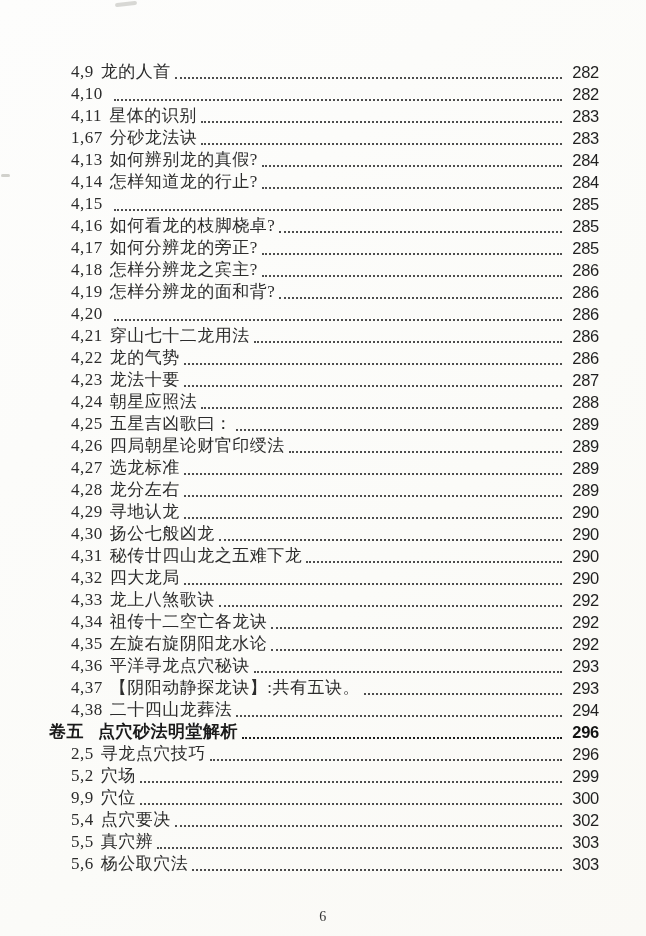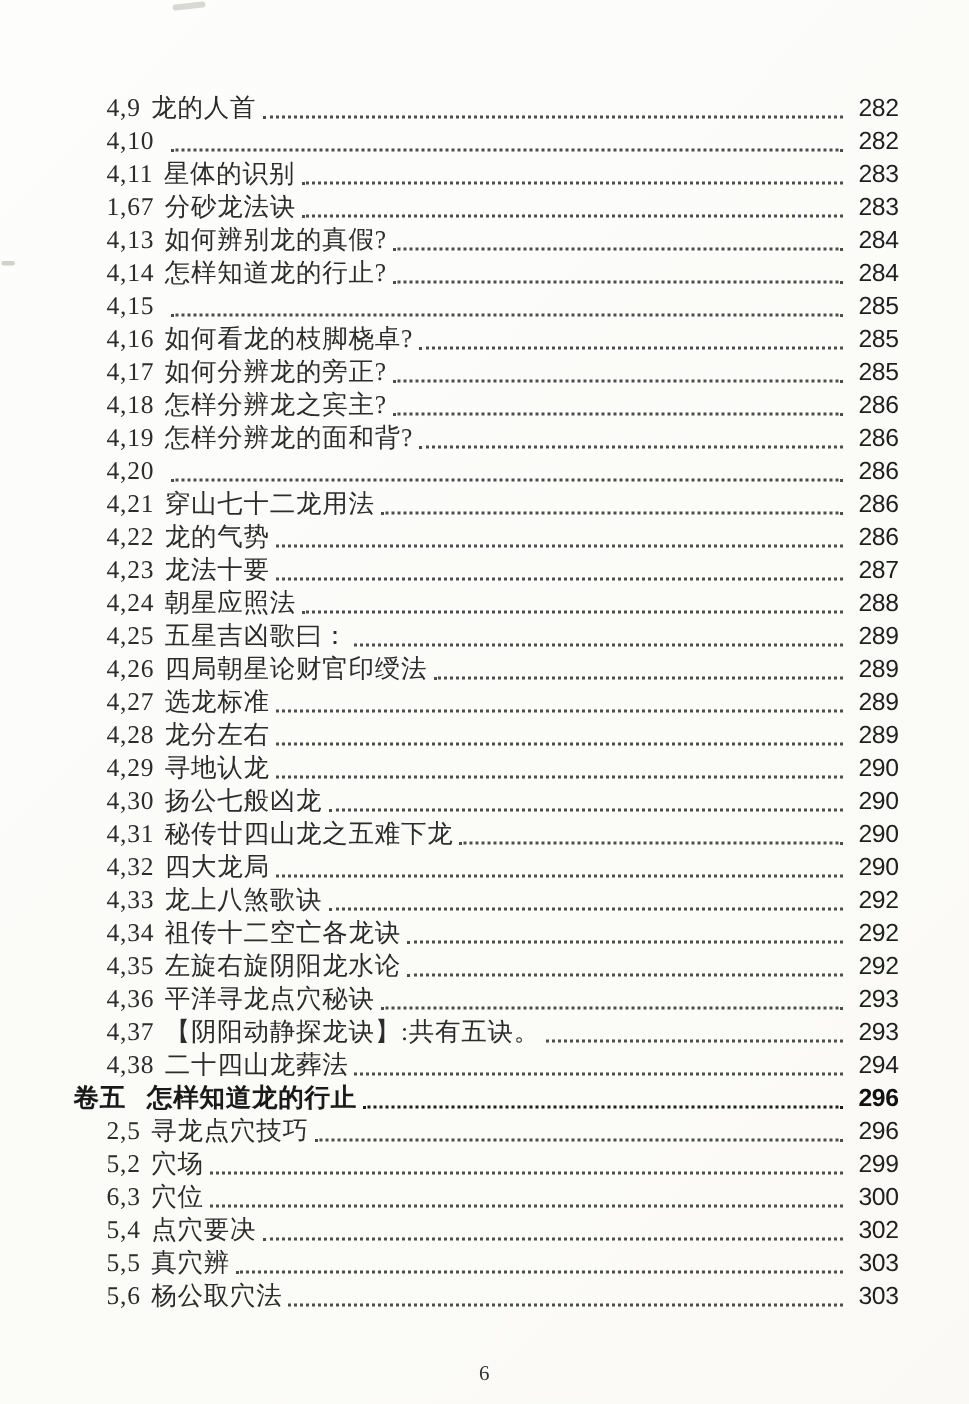--- a/index.html
+++ b/index.html
@@ -289,38 +289,38 @@
     <span class="pagenum">293</span>
   </li>
       <li class="row">
     <span class="no">4,38</span>
     <span class="title">二十四山龙葬法</span>
     <span class="leader"></span>
     <span class="pagenum">294</span>
   </li>
       <li class="row volume">
     <span class="no">卷五</span>
-    <span class="title">怎样知道龙的行止</span>
+    <span class="title">点穴砂法明堂解析</span>
     <span class="leader"></span>
     <span class="pagenum">296</span>
   </li>
       <li class="row">
     <span class="no">2,5</span>
     <span class="title">寻龙点穴技巧</span>
     <span class="leader"></span>
     <span class="pagenum">296</span>
   </li>
       <li class="row">
     <span class="no">5,2</span>
     <span class="title">穴场</span>
     <span class="leader"></span>
     <span class="pagenum">299</span>
   </li>
       <li class="row">
-    <span class="no">6,3</span>
+    <span class="no">9,9</span>
     <span class="title">穴位</span>
     <span class="leader"></span>
     <span class="pagenum">300</span>
   </li>
       <li class="row">
     <span class="no">5,4</span>
     <span class="title">点穴要决</span>
     <span class="leader"></span>
     <span class="pagenum">302</span>
   </li>

